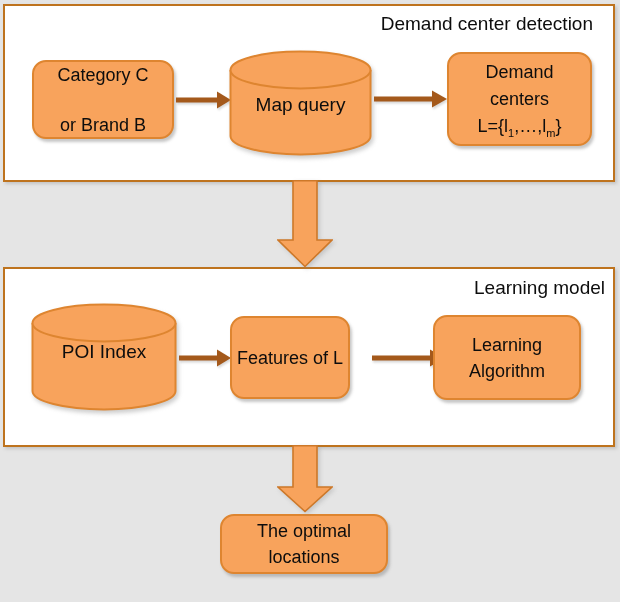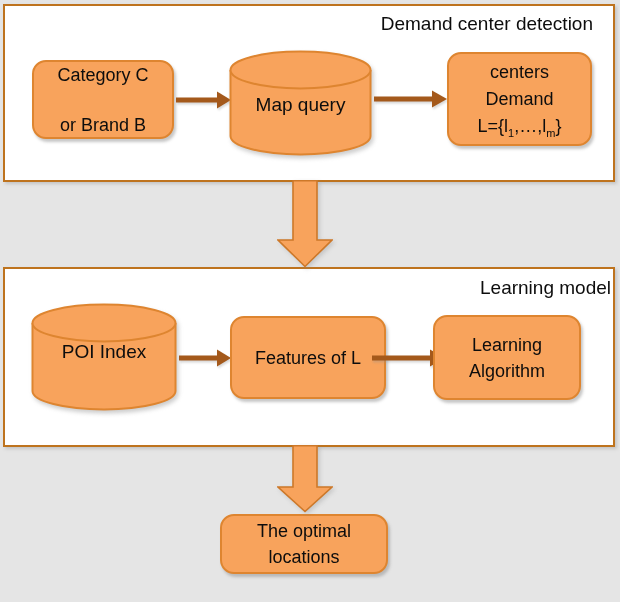--- a/index.html
+++ b/index.html
@@ -40,21 +40,21 @@
 </head>
 <body>
 
 <div class="canvas">
 
   <div class="section" style="left:3px;top:4px;width:612px;height:178px;">
     <div class="section-title" style="right:20px;top:7px;">Demand center detection</div>
   </div>
 
   <div class="section" style="left:3px;top:267px;width:612px;height:180px;">
-    <div class="section-title" style="right:2px;top:8px;">Learning model</div>
+    <div class="section-title" style="right:8px;top:8px;">Learning model</div>
   </div>
 
   <div class="rbox" style="left:32px;top:60px;width:142px;height:79px;gap:24px;">
     <span>Category C</span>
     <span>or Brand B</span>
   </div>
 
   <svg class="connector" style="left:176px;top:89px;" width="56" height="22" viewBox="0 0 56 22">
     <line x1="0" y1="11" x2="41" y2="11" style="stroke:var(--connector,#A4591B);stroke-width:5;"></line>
     <polygon points="41,2.5 55,11 41,19.5" style="fill:var(--connector,#A4591B);"></polygon>
@@ -67,43 +67,43 @@
     </svg>
     <div class="cyl-label" style="top:44px;">Map query</div>
   </div>
 
   <svg class="connector" style="left:374px;top:88px;" width="74" height="22" viewBox="0 0 74 22">
     <line x1="0" y1="11" x2="58" y2="11" style="stroke:var(--connector,#A4591B);stroke-width:5;"></line>
     <polygon points="58,2.5 73,11 58,19.5" style="fill:var(--connector,#A4591B);"></polygon>
   </svg>
 
   <div class="rbox" style="left:447px;top:52px;width:145px;height:94px;line-height:27px;">
+    <span>Demand</span>
     <span>centers</span>
-    <span>Demand</span>
     <span class="formula"><span>L={l</span><sub>1</sub><span>,…,l</span><sub>m</sub><span>}</span></span>
   </div>
 
   <svg class="bigarrow" style="left:277px;top:180px;" width="56" height="88" viewBox="0 0 56 88">
     <polygon points="16,0.8 40,0.8 40,60 55,60 28,86.5 1,60 16,60" style="fill:var(--shape-fill,#F8A35C);stroke:var(--big-arrow-border,#CD7829);stroke-width:1.6;"></polygon>
   </svg>
 
   <div class="cyl" style="left:31px;top:303px;width:146px;height:108px;">
     <svg width="146" height="108" viewBox="0 0 146 108">
       <path d="M1.5 20 V88 A71.5 18.5 0 0 0 144.5 88 V20" style="fill:var(--shape-fill,#F8A35C);stroke:var(--shape-border,#DE8530);stroke-width:2;"></path>
       <ellipse cx="73" cy="20" rx="71.5" ry="18.5" style="fill:var(--shape-fill,#F8A35C);stroke:var(--shape-border,#DE8530);stroke-width:2;"></ellipse>
     </svg>
     <div class="cyl-label" style="top:38px;">POI Index</div>
   </div>
 
   <svg class="connector" style="left:179px;top:347px;" width="53" height="22" viewBox="0 0 53 22">
     <line x1="0" y1="11" x2="38" y2="11" style="stroke:var(--connector,#A4591B);stroke-width:5;"></line>
     <polygon points="38,2.5 52,11 38,19.5" style="fill:var(--connector,#A4591B);"></polygon>
   </svg>
 
-  <div class="rbox" style="left:230px;top:316px;width:156px;height:83px;">
+  <div class="rbox" style="left:230px;top:316px;width:120px;height:83px;">
     <span>Features of L</span>
   </div>
 
   <svg class="connector" style="left:372px;top:347px;" width="74" height="22" viewBox="0 0 74 22">
     <line x1="0" y1="11" x2="58" y2="11" style="stroke:var(--connector,#A4591B);stroke-width:5;"></line>
     <polygon points="58,2.5 73,11 58,19.5" style="fill:var(--connector,#A4591B);"></polygon>
   </svg>
 
   <div class="rbox" style="left:433px;top:315px;width:148px;height:85px;">
     <span>Learning</span>

